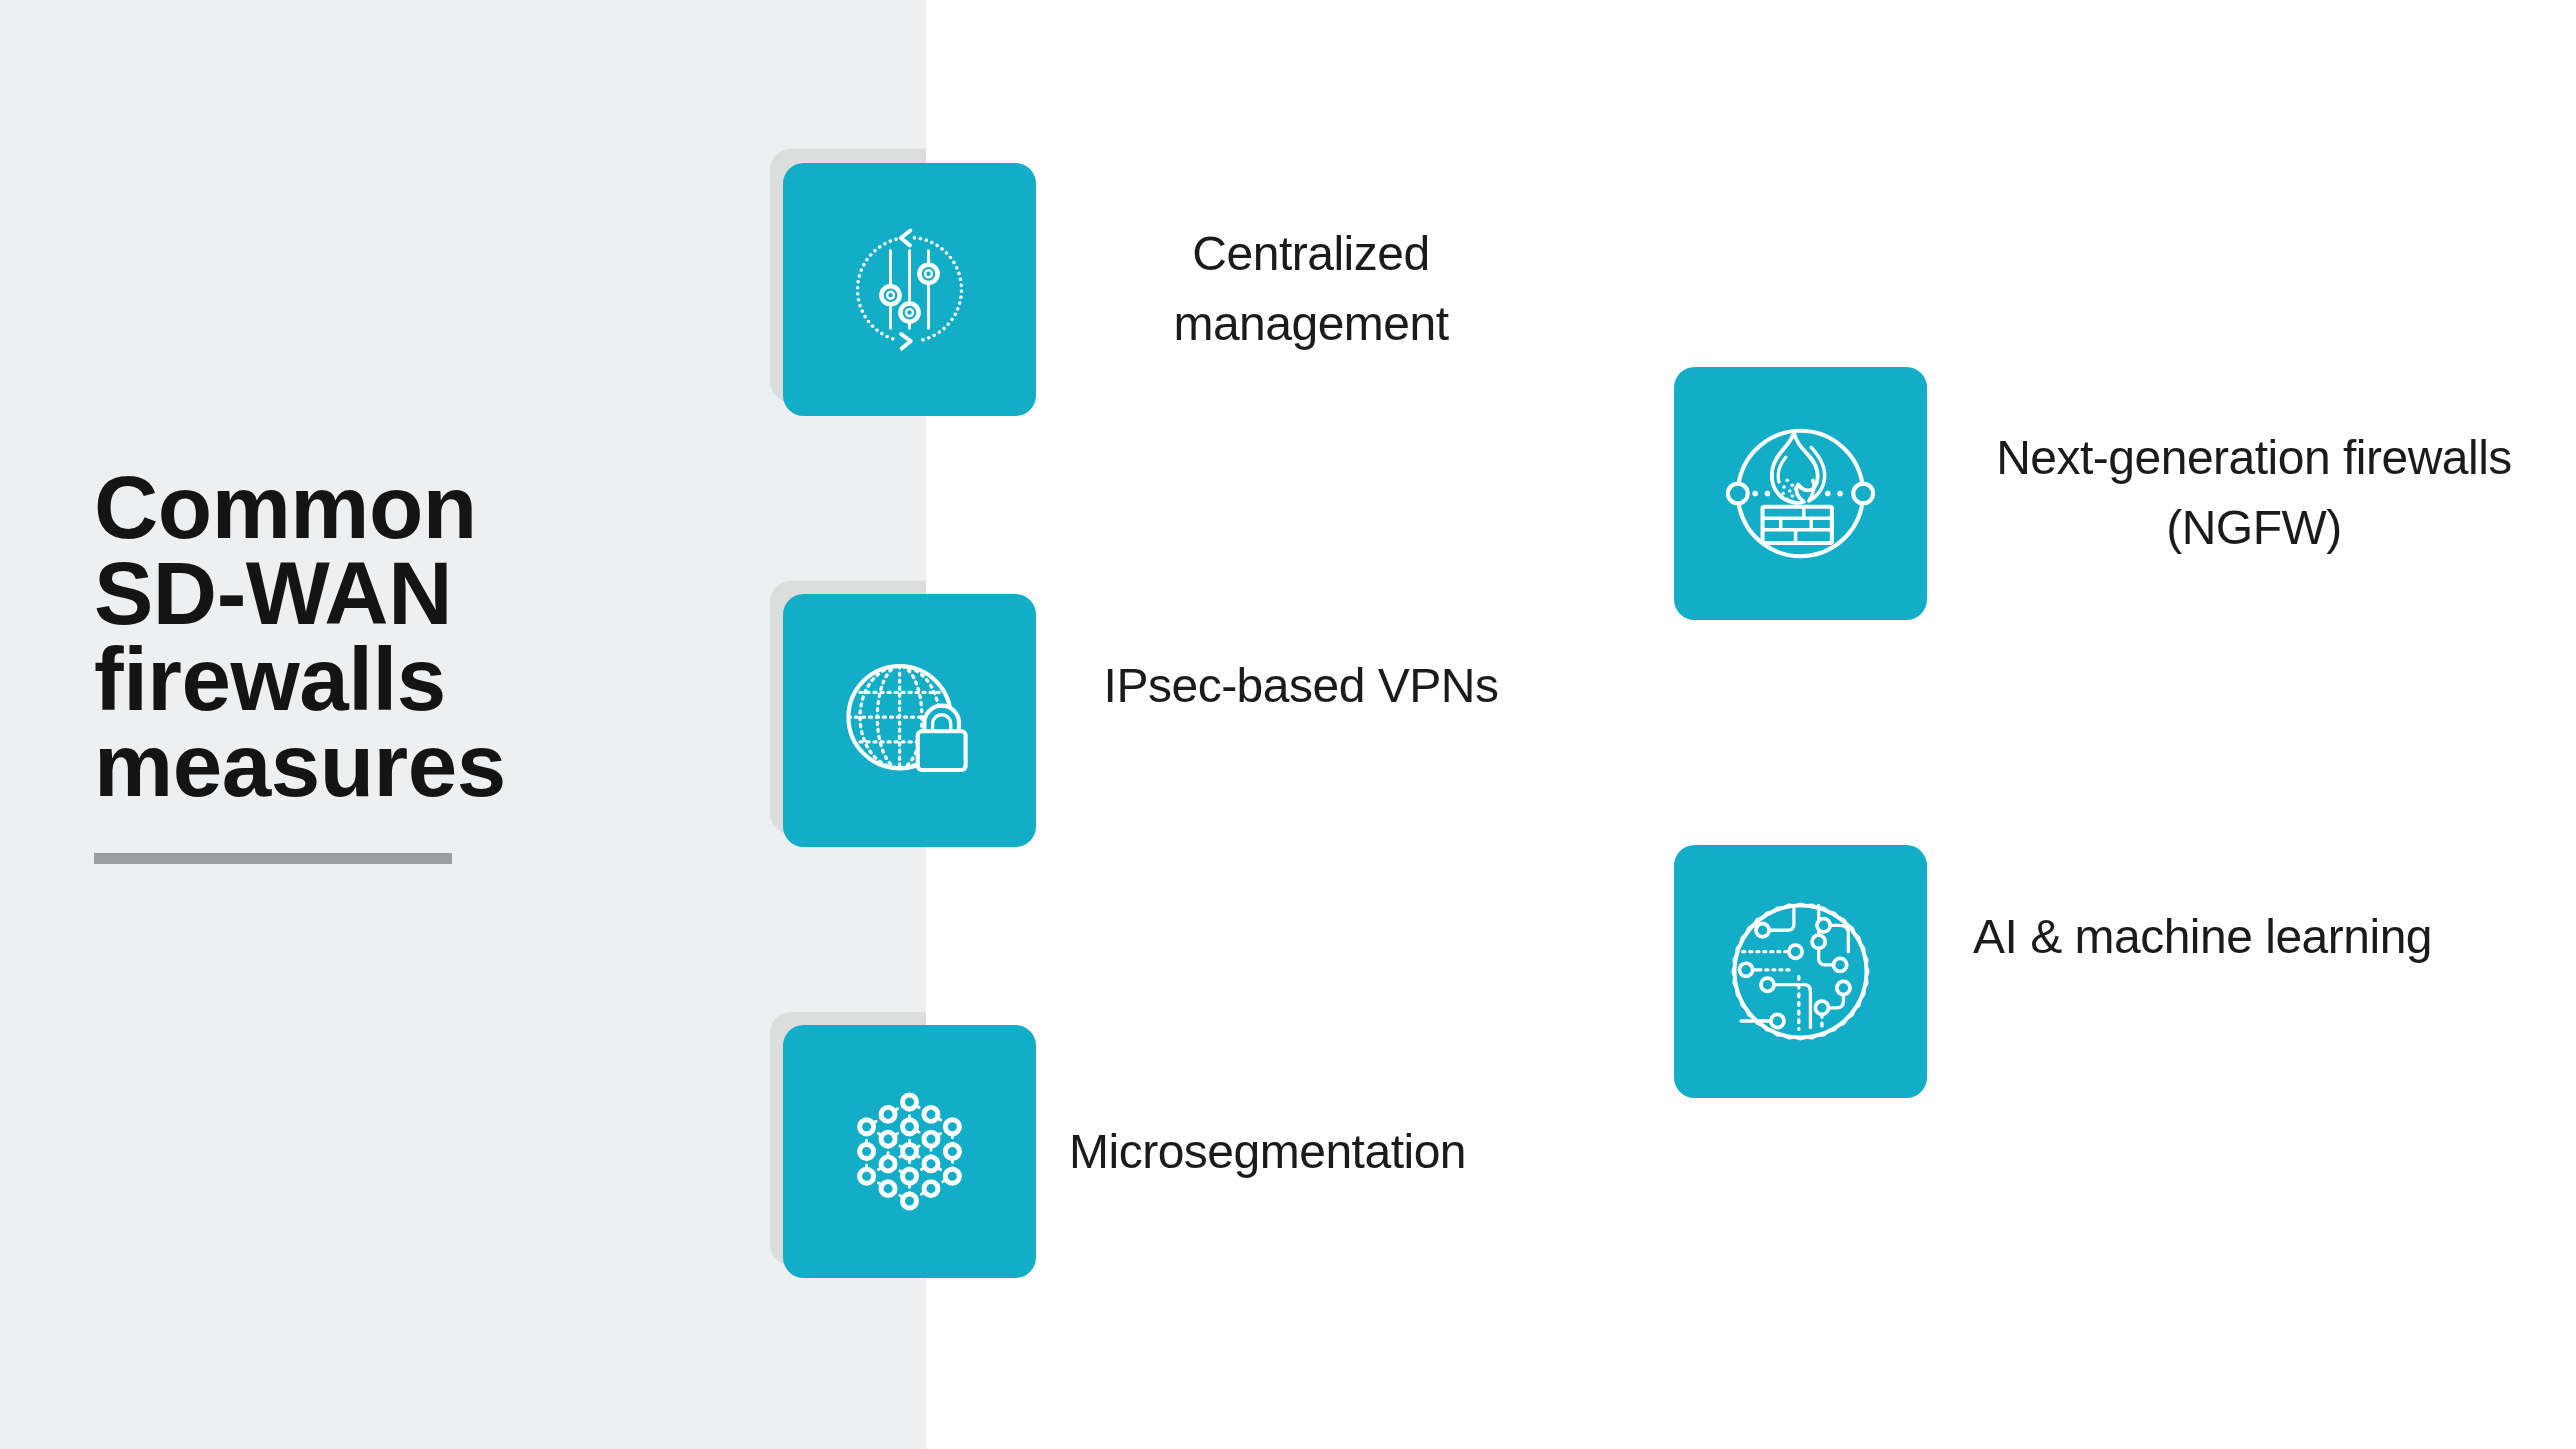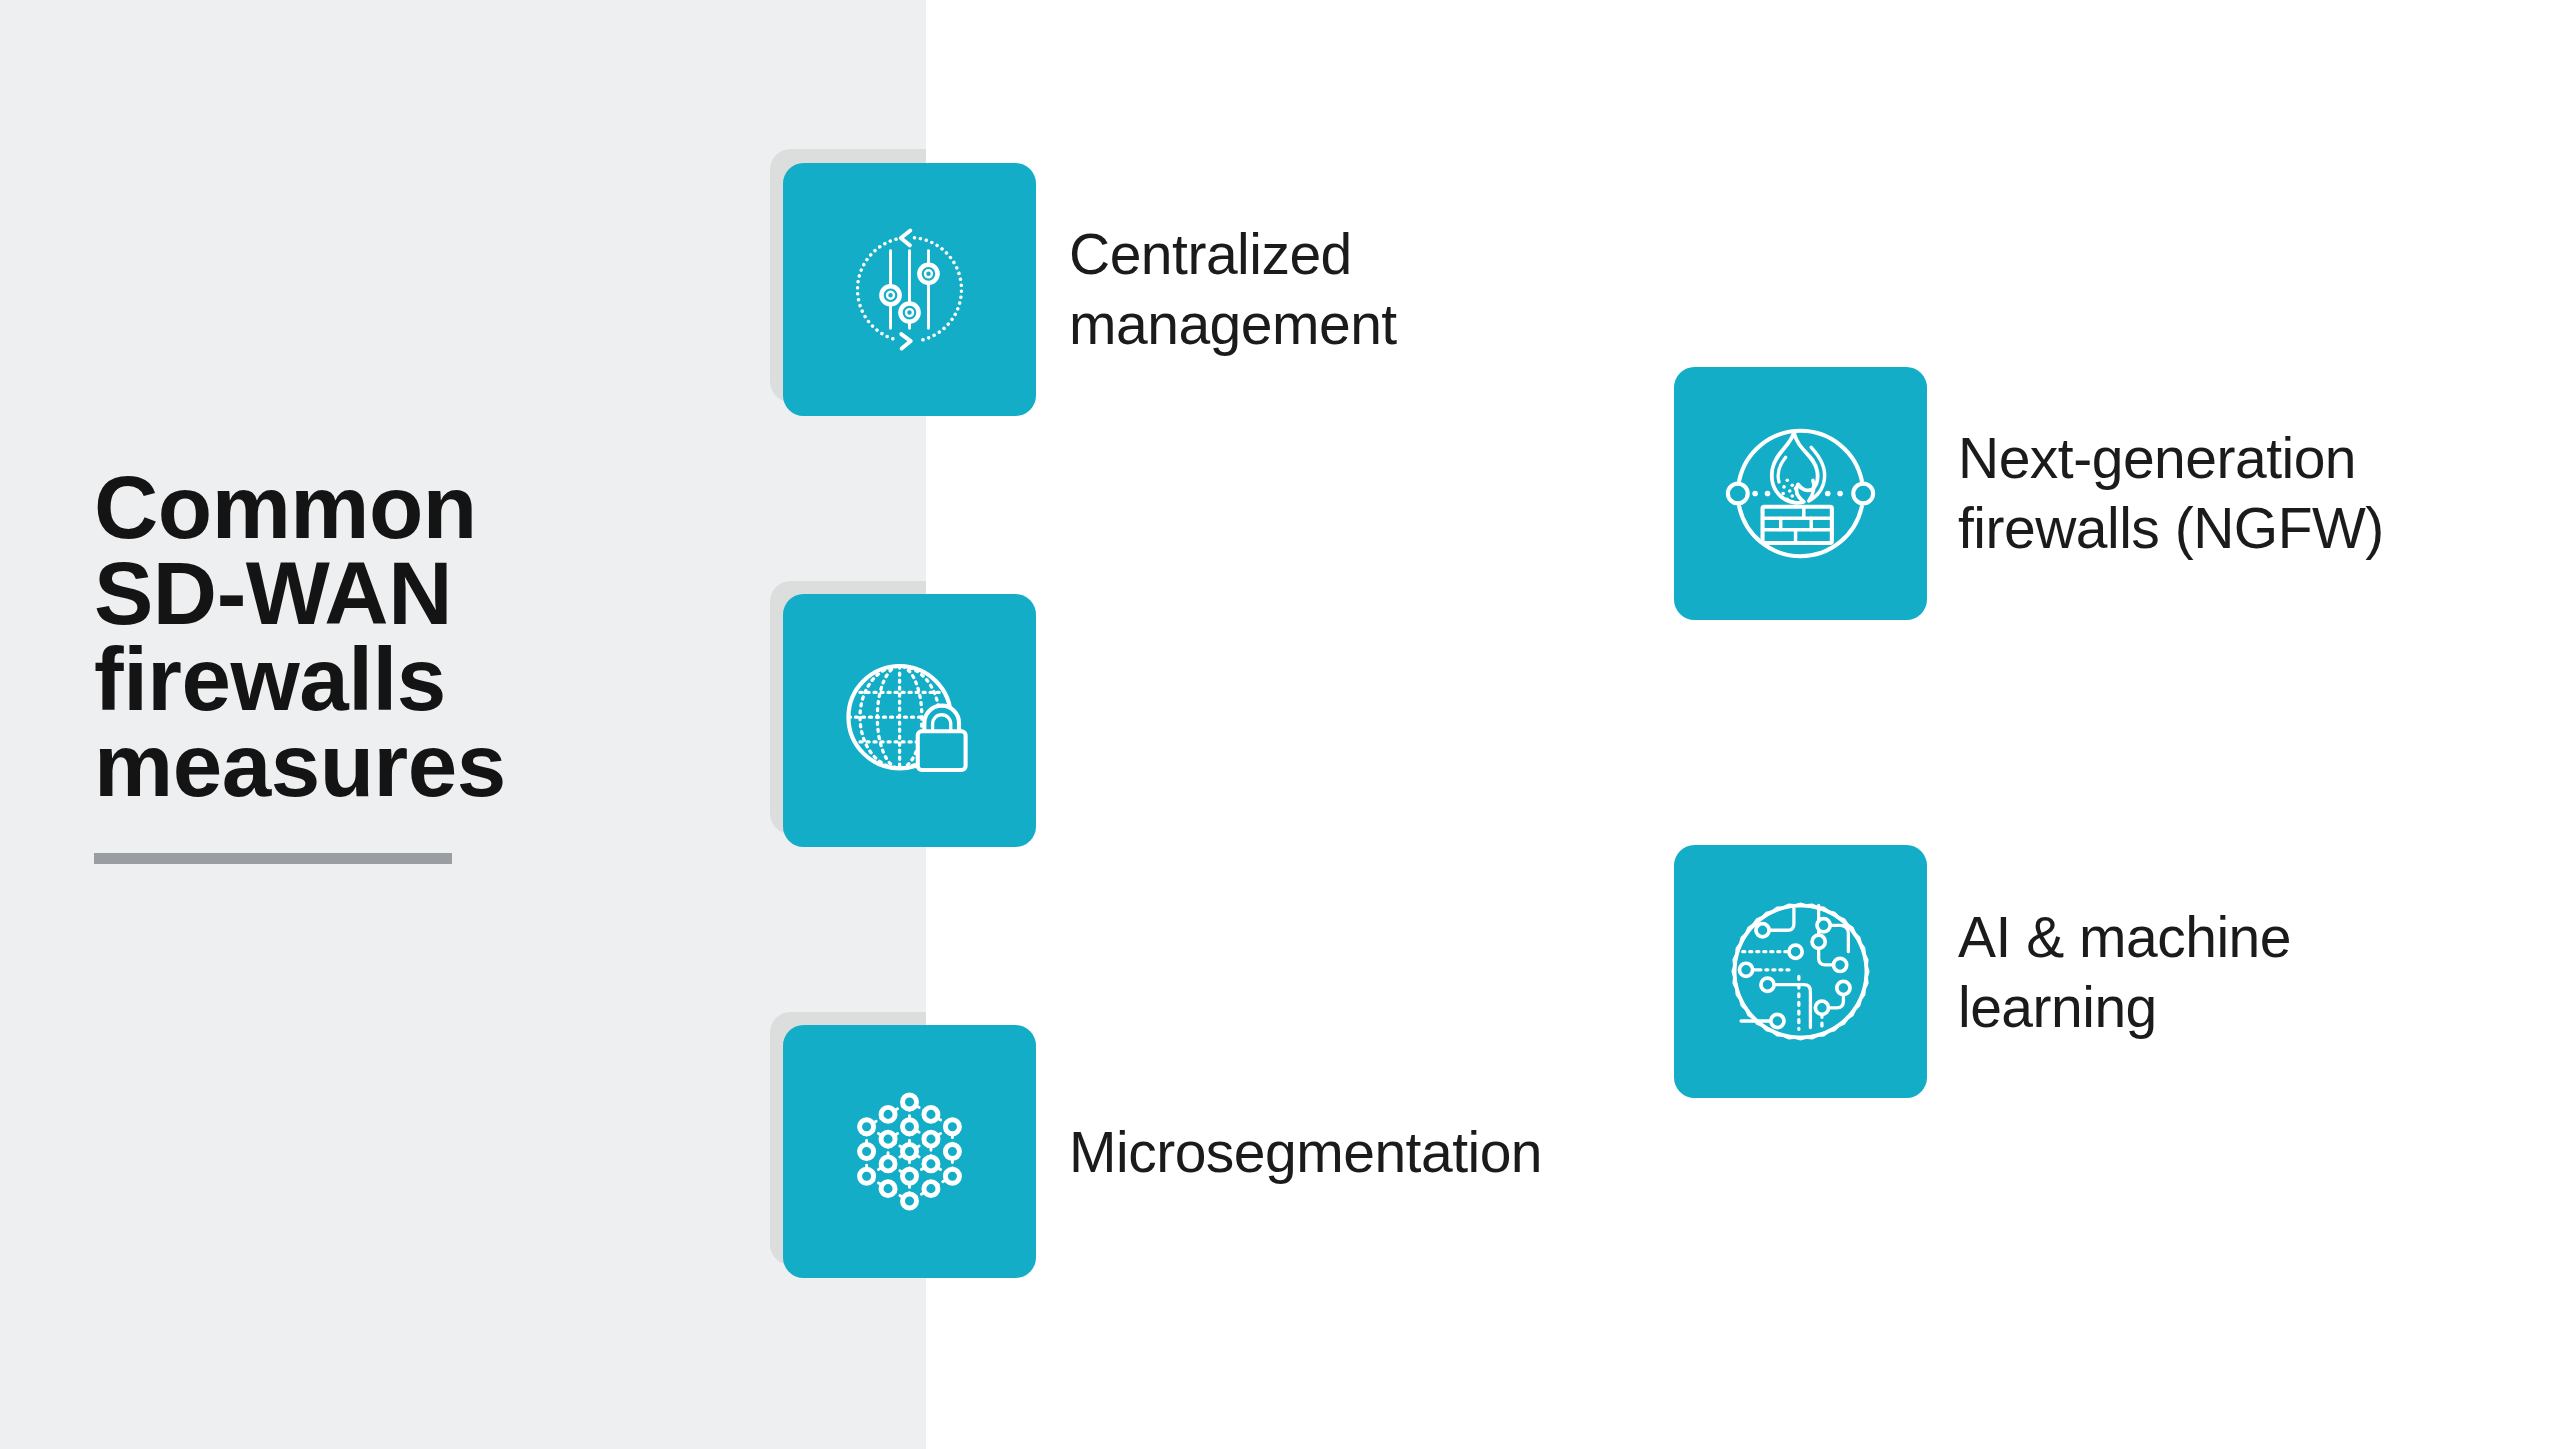--- a/index.html
+++ b/index.html
@@ -30,22 +30,23 @@
   }
   .tile{
     position:absolute;width:253px;height:253px;
     background:var(--tile,#13adc7);
     border-radius:20.6px;
     display:flex;align-items:center;justify-content:center;
   }
   .tile svg{width:165px;height:165px;overflow:visible;}
   .label{
     position:absolute;
-    font-size:57px;line-height:70px;letter-spacing:-0.5px;
+    font-size:48px;line-height:70px;letter-spacing:-0.5px;
     color:var(--label_text,#1b1b1b);
+    text-align:center;
   }
   #shadow-1{left:770px;top:149px;}
   #shadow-2{left:770px;top:581px;}
   #shadow-3{left:770px;top:1012px;}
   #tile-1{left:783px;top:163px;}
   #tile-2{left:783px;top:594px;}
   #tile-3{left:783px;top:1025px;}
   #tile-4{left:1674px;top:367px;}
   #tile-5{left:1674px;top:845px;}
   #label-1{left:1069px;top:219px;width:484px;}
@@ -182,18 +183,19 @@
       <circle class="s f" stroke-width="4.5" cx="72" cy="160" r="8"></circle>
       <circle class="s f" stroke-width="4.5" cx="122" cy="64" r="8"></circle>
       <circle class="s f" stroke-width="4.5" cx="148" cy="92" r="8"></circle>
       <circle class="s f" stroke-width="4.5" cx="152" cy="120" r="8"></circle>
       <circle class="s f" stroke-width="4.5" cx="126" cy="144" r="8"></circle>
       <circle class="s f" stroke-width="4.5" cx="128" cy="44" r="8"></circle>
     </svg>
   </div>
 
   <div class="label" id="label-1">Centralized management</div>
+  <div class="label" id="label-2">IPsec-based VPNs</div>
   <div class="label" id="label-3">Microsegmentation</div>
   <div class="label" id="label-5">AI &amp; machine learning</div>
   <div class="label" id="label-4">Next-generation firewalls (NGFW)</div>
 
 </div>
 
 
 </body></html>

